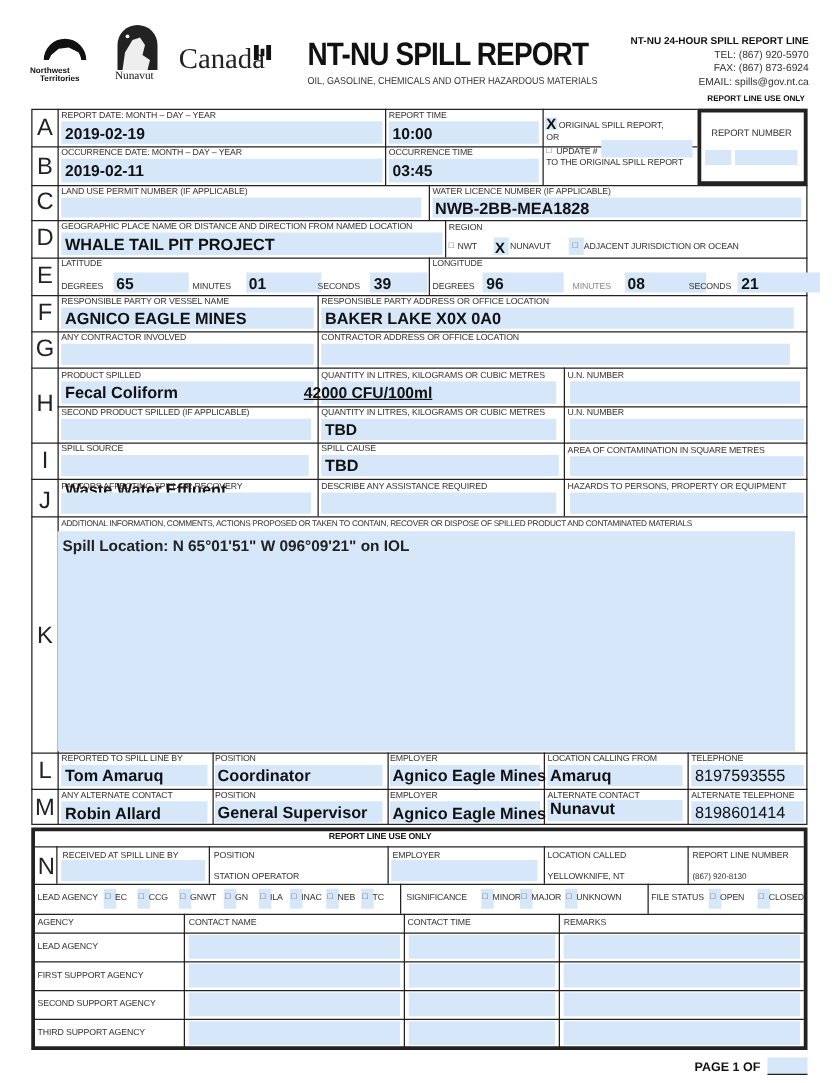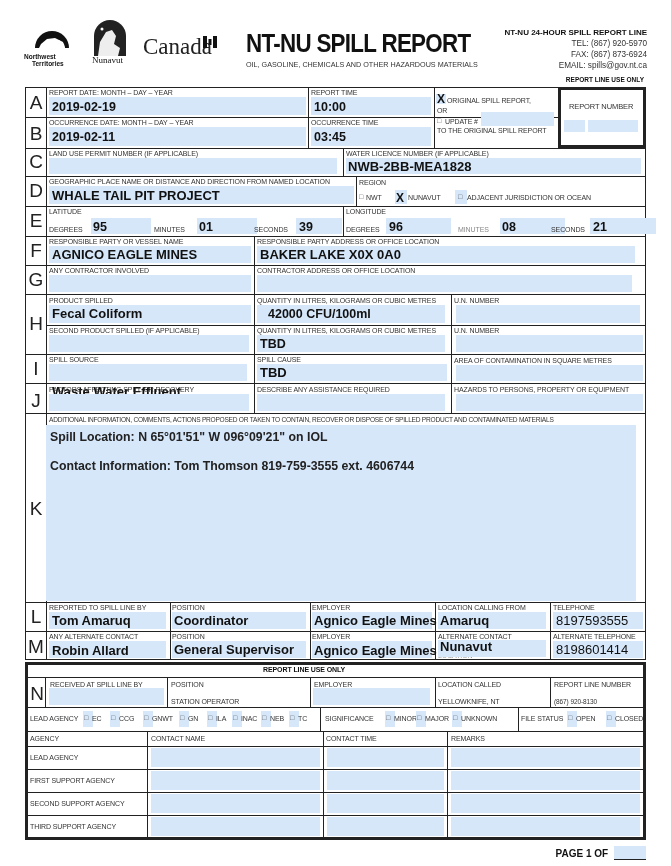--- a/index.html
+++ b/index.html
@@ -148,21 +148,21 @@
 <div class="xmark" style="left:396px;top:191px;">X</div>
 <div class="lbl" style="left:408px;top:194px;">NUNAVUT</div>
 <div class="fill" style="left:455px;top:190px;width:12px;height:14px;"></div>
 <div class="chk" style="left:458px;top:193px;">□</div>
 <div class="lbl" style="left:467px;top:194px;">ADJACENT JURISDICTION OR OCEAN</div>
 
 <div class="letter" style="left:26px;top:210px;">E</div>
 <div class="lbl" style="left:49px;top:208px;">LATITUDE</div>
 <div class="lbl" style="left:49px;top:226px;">DEGREES</div>
 <div class="fill" style="left:91px;top:218px;width:60px;height:16px;"></div>
-<div class="val" style="left:93px;top:220px;">95</div>
+<div class="val" style="left:93px;top:220px;">65</div>
 <div class="lbl" style="left:154px;top:226px;">MINUTES</div>
 <div class="fill" style="left:197px;top:218px;width:60px;height:16px;"></div>
 <div class="val" style="left:199px;top:220px;">01</div>
 <div class="lbl" style="left:254px;top:226px;">SECONDS</div>
 <div class="fill" style="left:296px;top:218px;width:46px;height:16px;"></div>
 <div class="val" style="left:299px;top:220px;">39</div>
 <div class="lbl" style="left:346px;top:208px;">LONGITUDE</div>
 <div class="lbl" style="left:346px;top:226px;">DEGREES</div>
 <div class="fill" style="left:386px;top:218px;width:65px;height:16px;"></div>
 <div class="val" style="left:389px;top:220px;">96</div>
@@ -186,21 +186,21 @@
 <div class="fill" style="left:49px;top:275px;width:202px;height:17px;"></div>
 <div class="lbl" style="left:257px;top:267px;">CONTRACTOR ADDRESS OR OFFICE LOCATION</div>
 <div class="fill" style="left:257px;top:275px;width:375px;height:17px;"></div>
 
 <div class="letter" style="left:26px;top:313px;">H</div>
 <div class="lbl" style="left:49px;top:297px;">PRODUCT SPILLED</div>
 <div class="fill" style="left:49px;top:305px;width:202px;height:18px;"></div>
 <div class="val val-lg" style="left:52px;top:306px;">Fecal Coliform</div>
 <div class="lbl" style="left:257px;top:297px;">QUANTITY IN LITRES, KILOGRAMS OR CUBIC METRES</div>
 <div class="fill" style="left:257px;top:305px;width:188px;height:18px;"></div>
-<div class="val" style="left:268px;top:307px;">42000 CFU/100ml</div>
+<div class="val" style="left:243px;top:307px;text-decoration:underline;">42000 CFU/100ml</div>
 <div class="lbl" style="left:454px;top:297px;">U.N. NUMBER</div>
 <div class="fill" style="left:456px;top:305px;width:184px;height:18px;"></div>
 
 <div class="lbl" style="left:49px;top:327px;">SECOND PRODUCT SPILLED (IF APPLICABLE)</div>
 <div class="fill" style="left:49px;top:335px;width:200px;height:17px;"></div>
 <div class="lbl" style="left:257px;top:327px;">QUANTITY IN LITRES, KILOGRAMS OR CUBIC METRES</div>
 <div class="fill" style="left:257px;top:335px;width:188px;height:17px;"></div>
 <div class="val" style="left:260px;top:337px;">TBD</div>
 <div class="lbl" style="left:454px;top:327px;">U.N. NUMBER</div>
 <div class="fill" style="left:456px;top:335px;width:187px;height:17px;"></div>
@@ -221,21 +221,20 @@
 <div class="lbl" style="left:257px;top:386px;">DESCRIBE ANY ASSISTANCE REQUIRED</div>
 <div class="fill" style="left:257px;top:394px;width:188px;height:17px;"></div>
 <div class="lbl" style="left:454px;top:386px;">HAZARDS TO PERSONS, PROPERTY OR EQUIPMENT</div>
 <div class="fill" style="left:456px;top:394px;width:187px;height:17px;"></div>
 
 <div class="letter" style="left:26px;top:498px;">K</div>
 <div class="lbl" style="left:49px;top:416px;font-size:6.6px;letter-spacing:-0.25px;">ADDITIONAL INFORMATION, COMMENTS, ACTIONS PROPOSED OR TAKEN TO CONTAIN, RECOVER OR DISPOSE OF SPILLED PRODUCT AND CONTAMINATED MATERIALS</div>
 <div class="fill" style="left:46px;top:425px;width:590px;height:176px;"></div>
 <div class="ktext">
   <p>Spill Location: N 65°01'51" W 096°09'21" on IOL</p>
-  <p>Contact Information: Tom Thomson 819-759-3555 ext. 4606744</p>
 </div>
 
 <div class="letter" style="left:26px;top:606px;">L</div>
 <div class="lbl" style="left:49px;top:604px;">REPORTED TO SPILL LINE BY</div>
 <div class="fill" style="left:49px;top:612px;width:117px;height:17px;"></div>
 <div class="val val-lg" style="left:52px;top:613px;">Tom Amaruq</div>
 <div class="lbl" style="left:172px;top:604px;">POSITION</div>
 <div class="fill" style="left:172px;top:612px;width:134px;height:17px;"></div>
 <div class="val val-lg" style="left:174px;top:613px;">Coordinator</div>
 <div class="lbl" style="left:312px;top:604px;">EMPLOYER</div>

